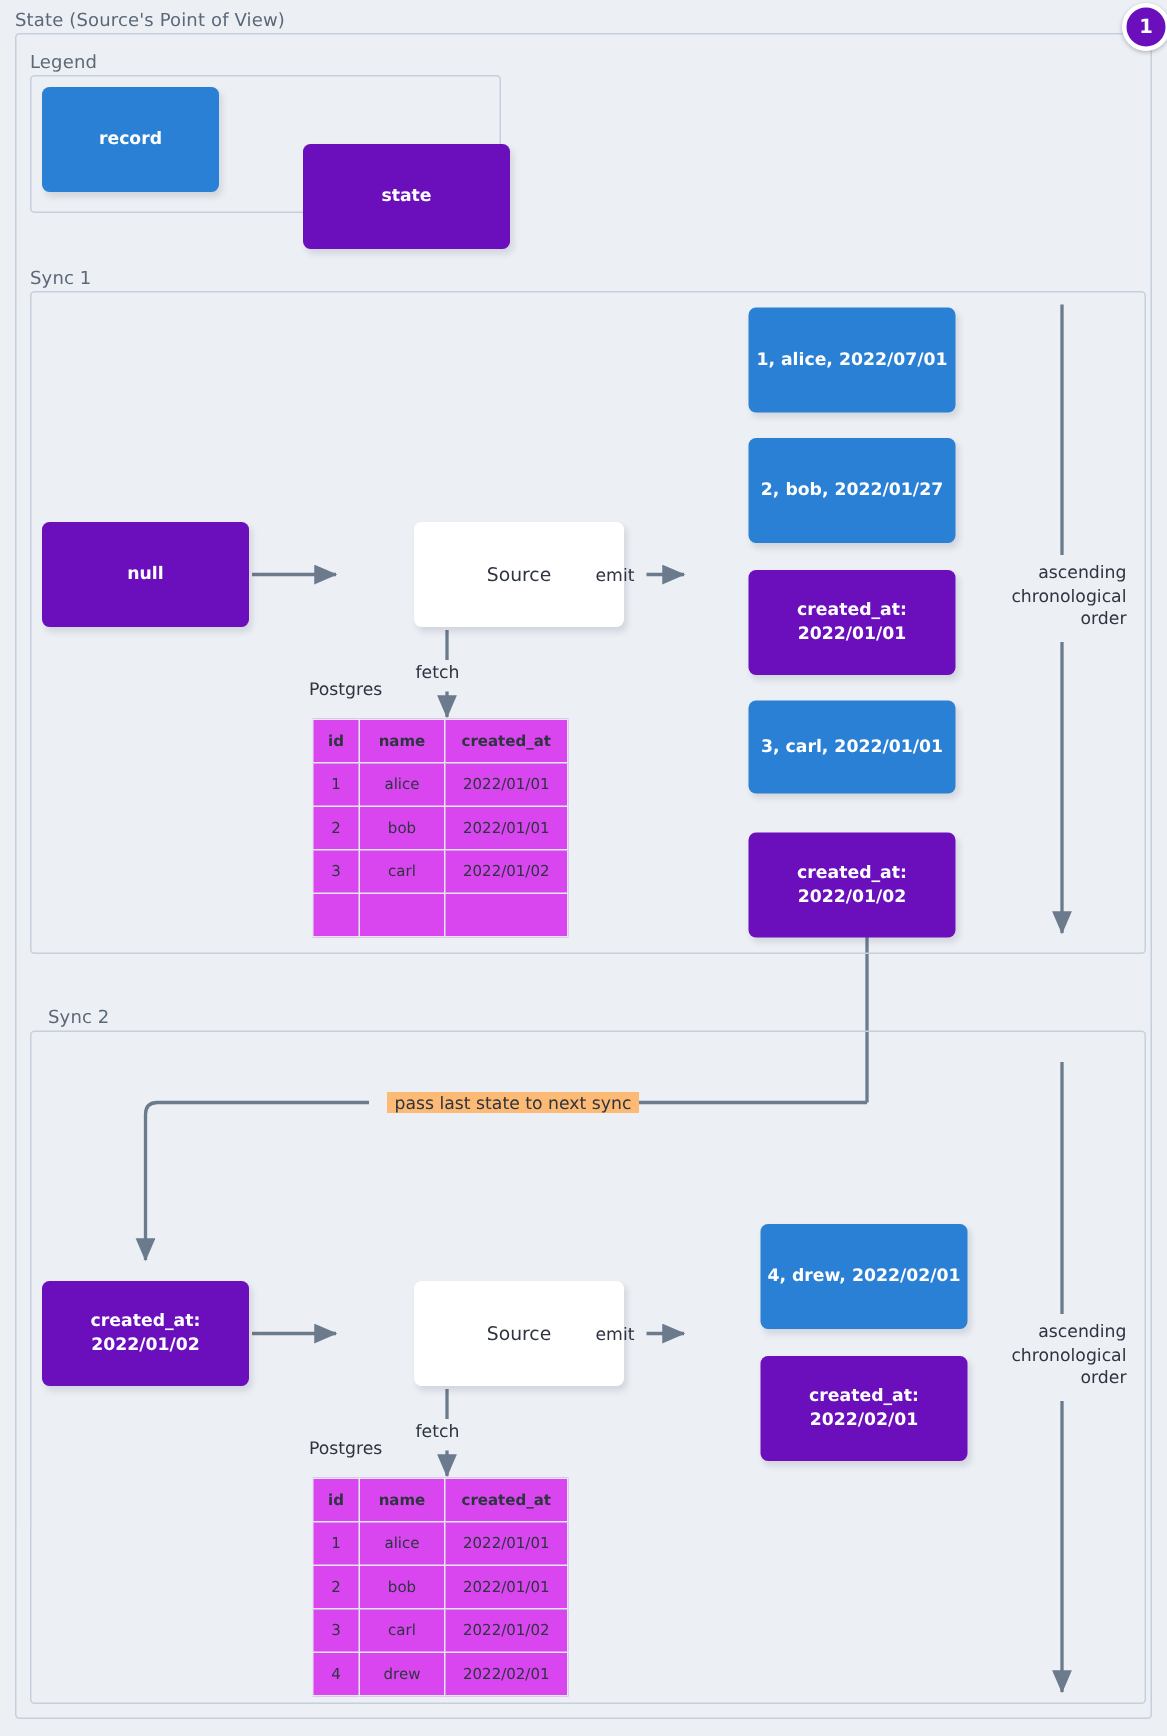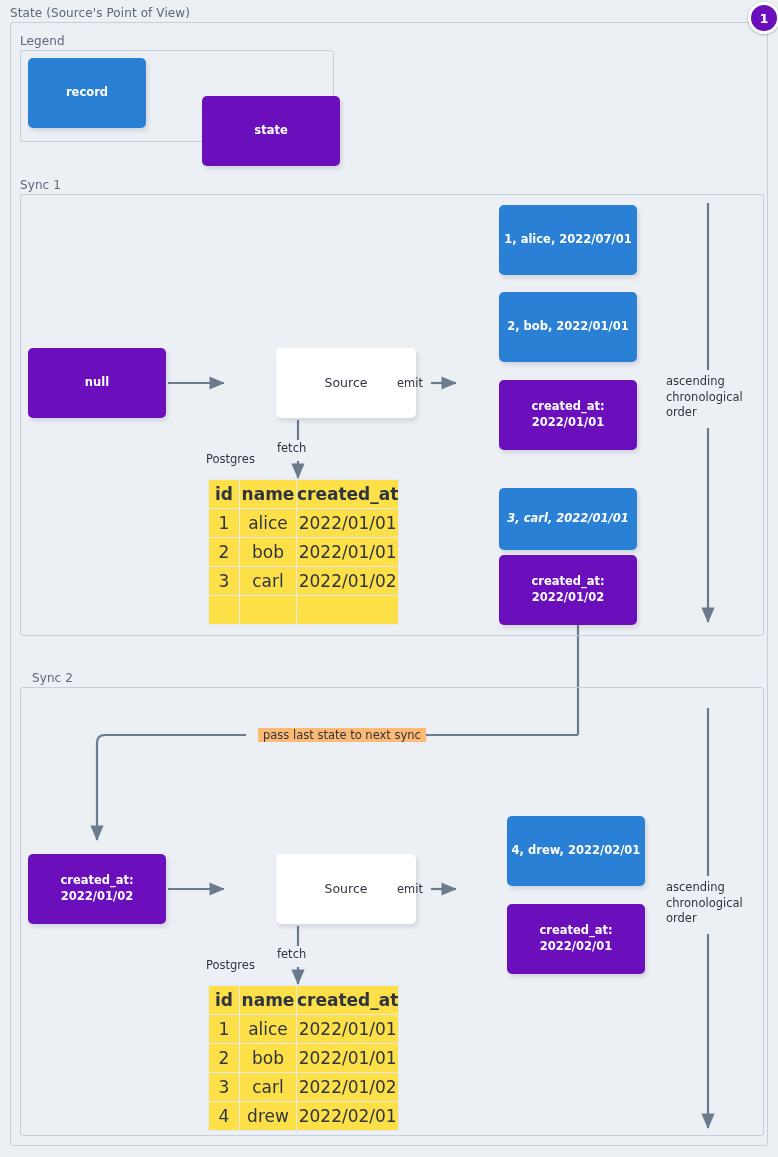--- a/index.html
+++ b/index.html
@@ -68,30 +68,30 @@
     position: absolute;
     font-size: 11.5px;
     color: #2e3440;
     white-space: nowrap;
   }
 
   .side-label {
     position: absolute;
     font-size: 11.5px;
     color: #2e3440;
-    text-align: left;
+    text-align: right;
     line-height: 1.35;
   }
 
   
   .pg-table {
     position: absolute;
     border-collapse: collapse;
-    background: #fde047;
-    font-size: 17px;
+    background: #d946ef;
+    font-size: 10px;
     color: #2e3440;
   }
   .pg-table td, .pg-table th {
     border: 1px solid #e4e9ef;
     padding: 0;
     height: 29px;
     text-align: center;
     font-weight: normal;
   }
   .pg-table th { font-weight: bold; }
@@ -224,27 +224,27 @@
         <td></td>
         <td></td>
       </tr>
     </tbody>
   </table>
 
   <div class="node record" style="left:499px; top:205px; width:138px; height:70px;">
     <span>1, alice, 2022/07/01</span>
   </div>
   <div class="node record" style="left:499px; top:292px; width:138px; height:70px;">
-    <span>2, bob, 2022/01/01</span>
+    <span>2, bob, 2022/01/27</span>
   </div>
   <div class="node state" style="left:499px; top:380px; width:138px; height:70px; flex-direction:column;">
     <span>created_at:</span>
     <span>2022/01/01</span>
   </div>
-  <div class="node record" style="left:499px; top:488px; width:138px; height:62px;font-style:italic;">
+  <div class="node record" style="left:499px; top:467px; width:138px; height:62px;">
     <span>3, carl, 2022/01/01</span>
   </div>
   <div class="node state" style="left:499px; top:555px; width:138px; height:70px; flex-direction:column;">
     <span>created_at:</span>
     <span>2022/01/02</span>
   </div>
 
   <div class="side-label" style="left:666px; top:374px; width:85px;">ascending chronological order</div>
 
   <div class="grp-label" style="left:32px; top:671px;">Sync 2</div>

